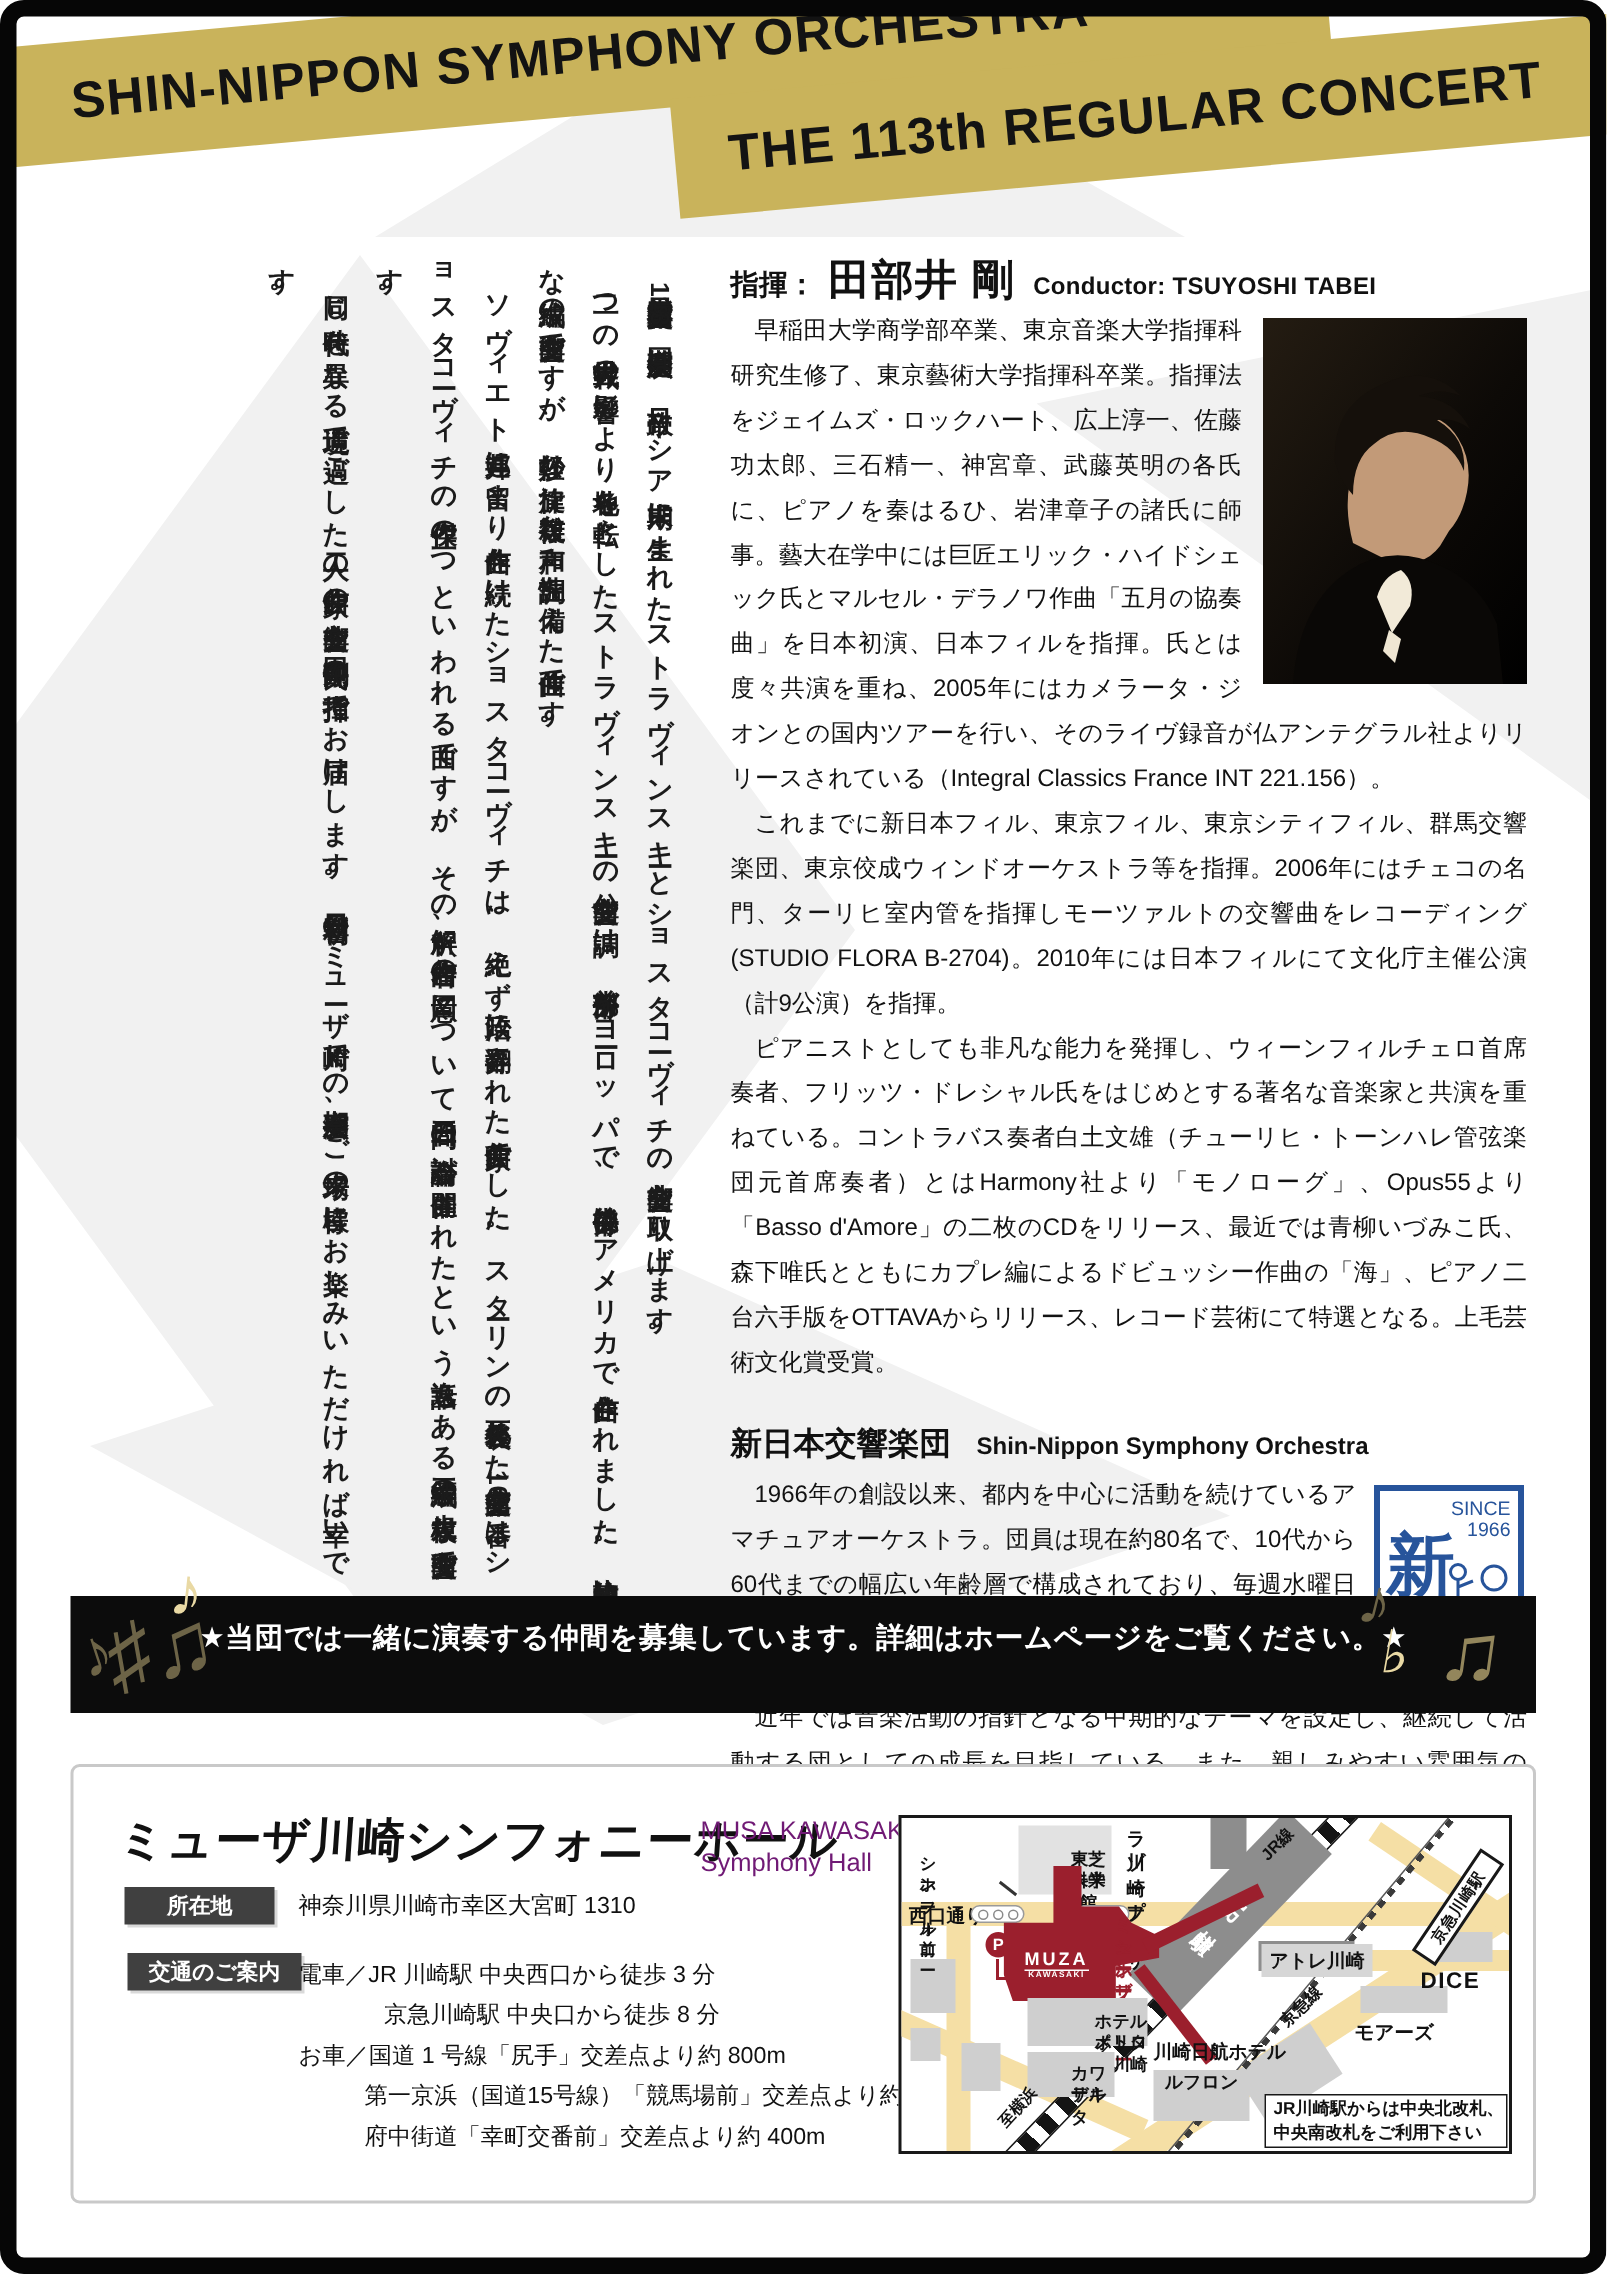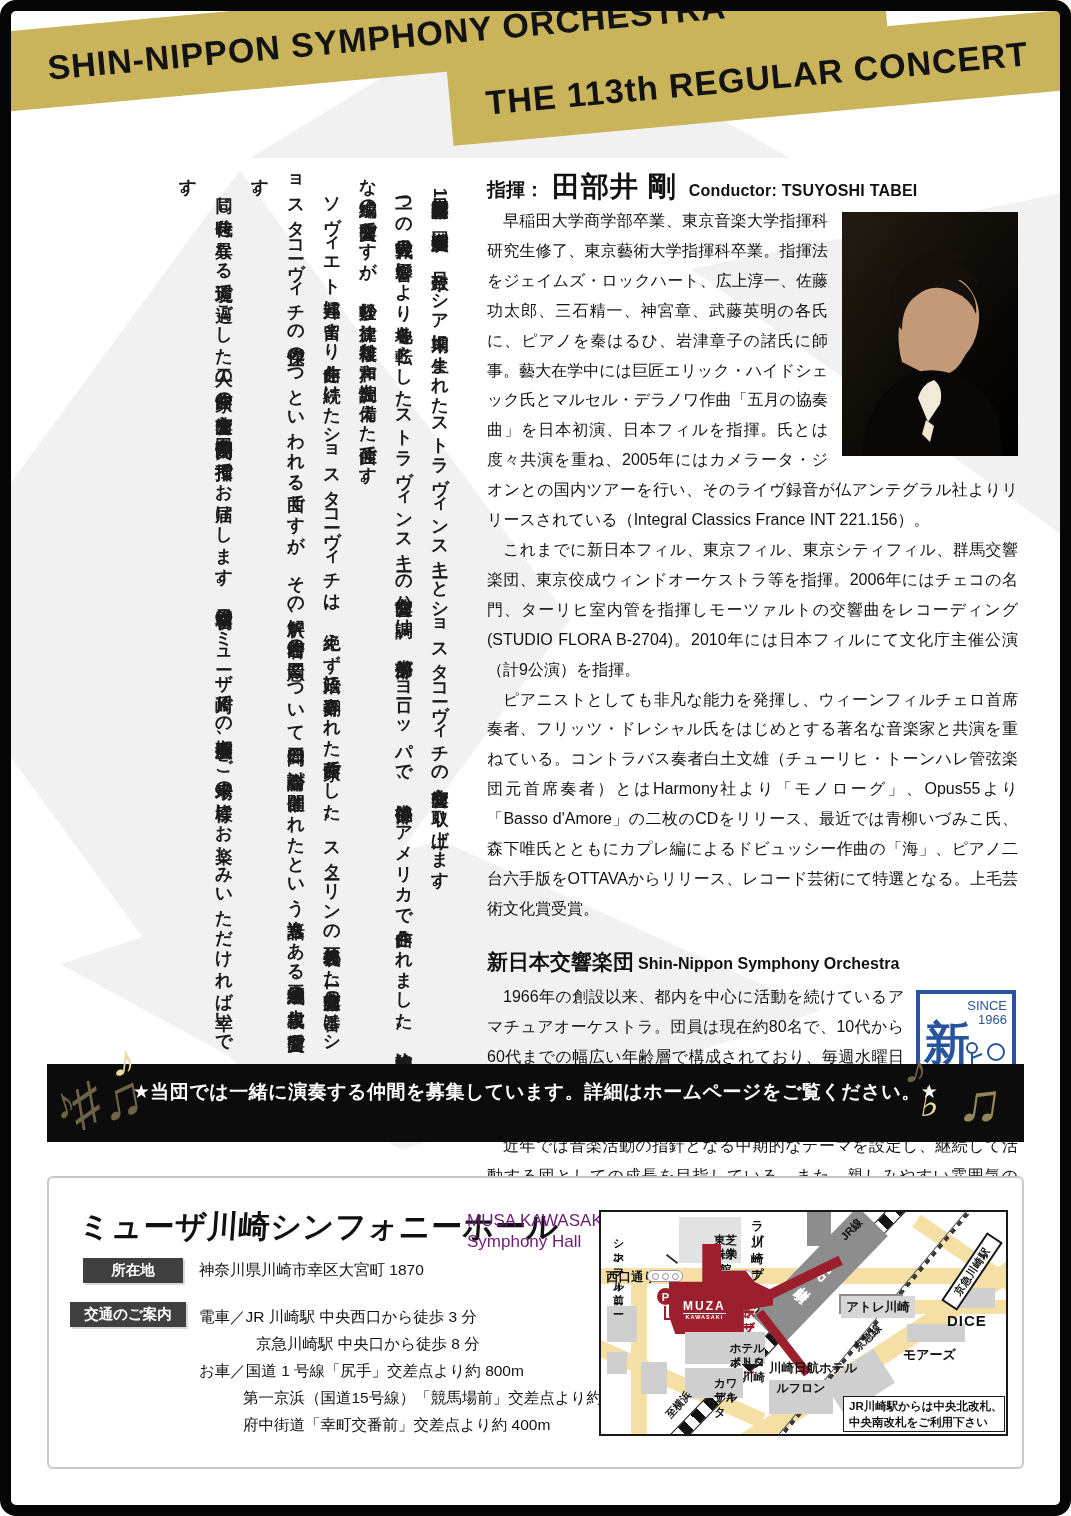--- a/index.html
+++ b/index.html
@@ -24,21 +24,21 @@
   
   .right{position:absolute;left:487px;top:168px;width:531px;z-index:3;}
   .cond-head{display:flex;align-items:baseline;gap:8px;}
   .cond-role{font-size:19px;font-weight:bold;}
   .cond-name{font-size:28px;font-weight:bold;letter-spacing:1px;}
   .cond-en{font-size:16px;font-weight:bold;letter-spacing:.2px;margin-left:4px;}
   .bodytext{font-size:16px;line-height:1.87;text-align:justify;color:#121212;}
   .bodytext p{margin:0;text-indent:1em;}
   .photo{float:right;width:176px;height:244px;margin:6px 0 8px 14px;background:#0b0907;}
   .orch-block{margin-top:24px;}
-  .orch-head{display:flex;align-items:baseline;gap:4px;margin-bottom:6px;}
+  .orch-head{display:flex;align-items:baseline;gap:17px;margin-bottom:6px;}
   .orch-name{font-size:21px;font-weight:bold;}
   .orch-en{font-size:16px;font-weight:bold;}
   .logo{float:right;width:92px;height:92px;margin:8px 2px 6px 12px;border:4px solid #27549b;
         position:relative;background:#fff;}
   .logo-shin{position:absolute;left:4px;top:6px;font-size:46px;font-weight:bold;color:#27549b;}
   .logo-since{position:absolute;right:5px;top:5px;font-size:13px;font-weight:normal;color:#27549b;line-height:1.1;text-align:right;}
   
   .recruit{position:absolute;left:47px;top:1064px;width:977px;height:78px;background:#0c0c0c;z-index:3;
            color:#fff;text-align:center;box-sizing:border-box;padding-top:15px;}
   .recruit-l1{font-size:19px;font-weight:bold;letter-spacing:.5px;}
@@ -52,21 +52,21 @@
   .note-f{right:84px;top:16px;font-size:40px;color:#e9d9a4;transform:rotate(10deg);}
   
   .venue{position:absolute;left:47px;top:1176px;width:977px;height:293px;border:2px solid #c9c9c9;
          border-radius:6px;background:#fff;z-index:3;box-sizing:border-box;}
   .v-title{position:absolute;left:30px;top:28px;font-size:31px;font-weight:bold;letter-spacing:.5px;
            transform:skewX(-4deg);}
   .v-en{position:absolute;left:418px;top:32px;font-size:17px;line-height:1.25;color:#701a75;}
   .v-lab{position:absolute;background:#404040;color:#fff;font-size:14.5px;font-weight:bold;
          text-align:center;padding:3px 0;box-shadow:2px 2px 0 rgba(0,0,0,.15);}
   .v-lab1{left:34px;top:80px;width:100px;}
-  .v-lab2{left:21px;top:124px;width:116px;}
+  .v-lab2{left:36px;top:124px;width:116px;}
   .v-address{position:absolute;left:150px;top:82px;font-size:15.5px;}
   .v-access{position:absolute;left:150px;top:125px;font-size:15.5px;line-height:27px;}
   .v-access .ind-a{padding-left:57px;}
   .v-access .ind-b{padding-left:44px;}
   
   .map{position:absolute;left:550px;top:32px;width:409px;height:226px;border:2px solid #181818;
        background:#fff;box-sizing:border-box;overflow:hidden;font-weight:bold;}
   .map *{position:absolute;box-sizing:border-box;}
   .road{background:#f5dfa5;}
   .m-road-top{left:0;top:56px;width:100%;height:16px;}
@@ -227,21 +227,21 @@
     <div class="recruit-l1">★当団では一緒に演奏する仲間を募集しています。詳細はホームページをご覧ください。★</div>
   </div>
 
   <div class="venue">
     <div class="v-title">ミューザ川崎シンフォニーホール</div>
     <div class="v-en">
       <span>MUSA KAWASAKI</span><br>
       <span>Symphony Hall</span>
     </div>
     <div class="v-lab v-lab1">所在地</div>
-    <div class="v-address">神奈川県川崎市幸区大宮町 1870</div>
+    <div class="v-address">神奈川県川崎市幸区大宮町 1310</div>
     <div class="v-lab v-lab2">交通のご案内</div>
     <div class="v-access">
       <div>電車／JR 川崎駅 中央西口から徒歩 3 分</div>
       <div class="ind-a">京急川崎駅 中央口から徒歩 8 分</div>
       <div>お車／国道 1 号線「尻手」交差点より約 800m</div>
       <div class="ind-b">第一京浜（国道15号線）「競馬場前」交差点より約1300m</div>
       <div class="ind-b">府中街道「幸町交番前」交差点より約 400m</div>
     </div>
 
     <div class="map">

